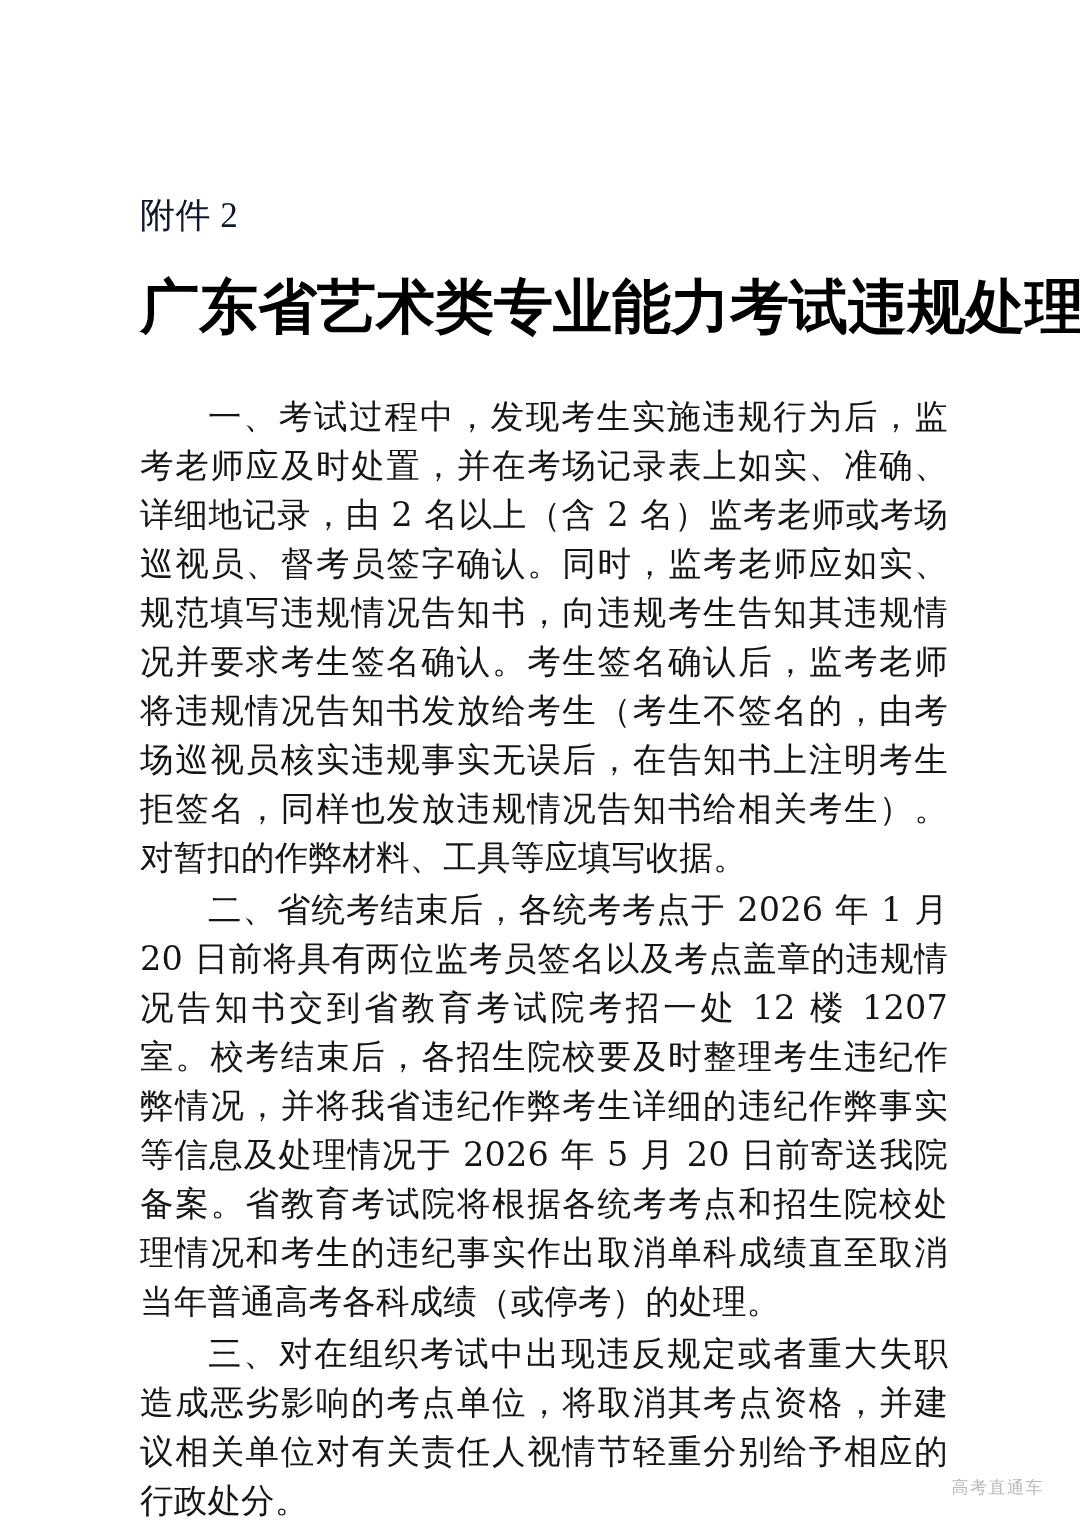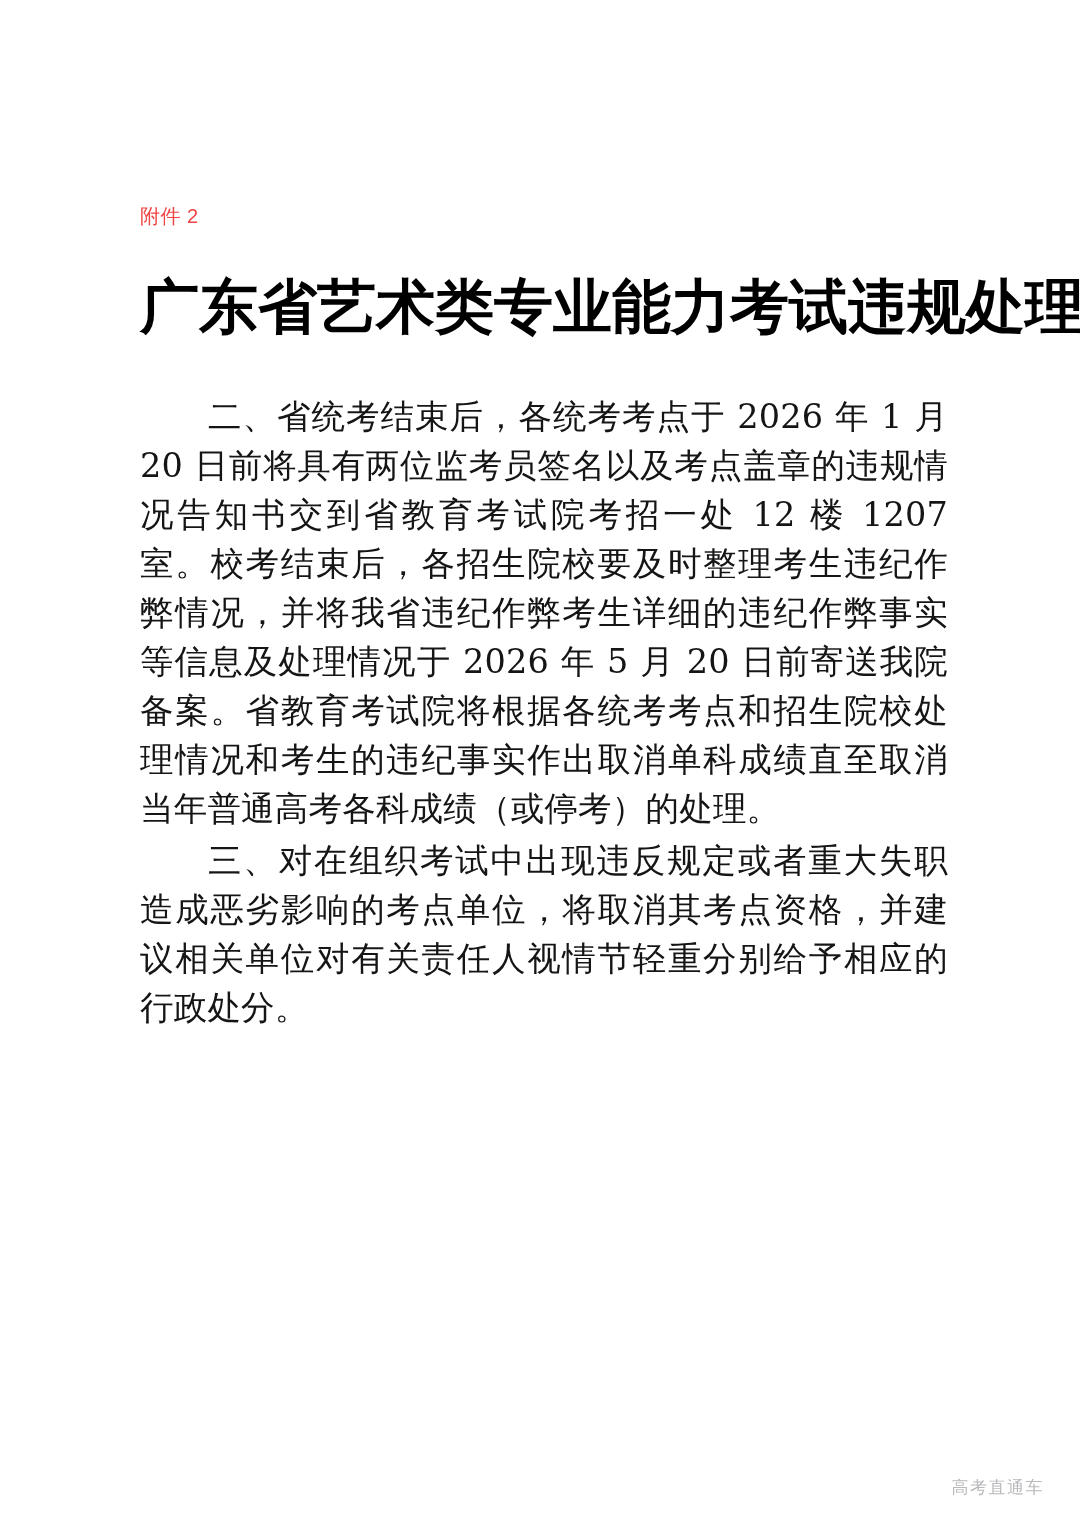--- a/index.html
+++ b/index.html
@@ -20,25 +20,25 @@
     position: absolute;
     inset: 0;
     background: #ffffff;
   }
 
   
   .attachment-label {
     position: absolute;
     left: 140px;
     top: 196px;
-    font-family: Liberation Sans, sans-serif;
-    font-size: 20px;
+    font-family: Liberation Serif, serif;
+    font-size: 35px;
     line-height: 40px;
     letter-spacing: 0.5px;
-    color: #ef4444;
+    color: #0f172a;
     white-space: nowrap;
   }
 
   
   .doc-title {
     position: absolute;
     left: 140px;
     top: 278px;
     width: 806px;
     text-align: center;
@@ -94,19 +94,20 @@
 </head>
 <body>
 
 <div class="page">
 
   <div class="attachment-label">附件 2</div>
 
   <div class="doc-title">广东省艺术类专业能力考试违规处理办法</div>
 
   <div class="body-block">
+    <p class="para">一、考试过程中，发现考生实施违规行为后，监考老师应及时处置，并在考场记录表上如实、准确、详细地记录，由 2 名以上（含 2 名）监考老师或考场巡视员、督考员签字确认。同时，监考老师应如实、规范填写违规情况告知书，向违规考生告知其违规情况并要求考生签名确认。考生签名确认后，监考老师将违规情况告知书发放给考生（考生不签名的，由考场巡视员核实违规事实无误后，在告知书上注明考生拒签名，同样也发放违规情况告知书给相关考生）。对暂扣的作弊材料、工具等应填写收据。</p>
     <p class="para">二、省统考结束后，各统考考点于 2026 年 1 月 20 日前将具有两位监考员签名以及考点盖章的违规情况告知书交到省教育考试院考招一处 12 楼 1207 室。校考结束后，各招生院校要及时整理考生违纪作弊情况，并将我省违纪作弊考生详细的违纪作弊事实等信息及处理情况于 2026 年 5 月 20 日前寄送我院备案。省教育考试院将根据各统考考点和招生院校处理情况和考生的违纪事实作出取消单科成绩直至取消当年普通高考各科成绩（或停考）的处理。</p>
     <p class="para">三、对在组织考试中出现违反规定或者重大失职造成恶劣影响的考点单位，将取消其考点资格，并建议相关单位对有关责任人视情节轻重分别给予相应的行政处分。</p>
   </div>
 
   <div class="watermark">高考直通车</div>
 
 </div>
 
 </body></html>

